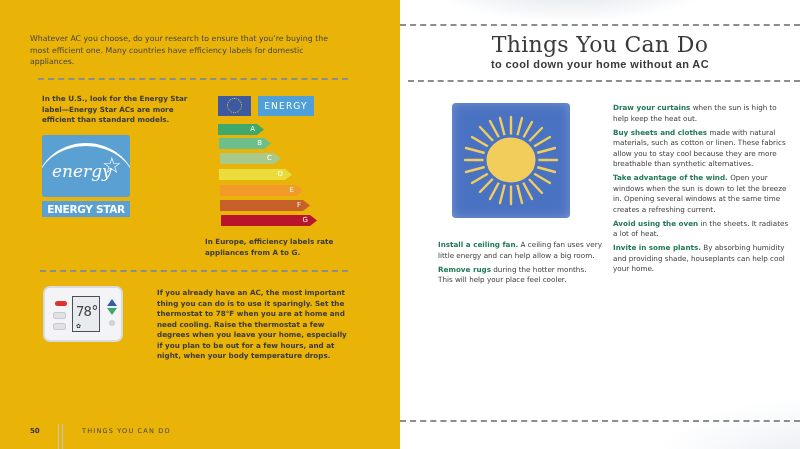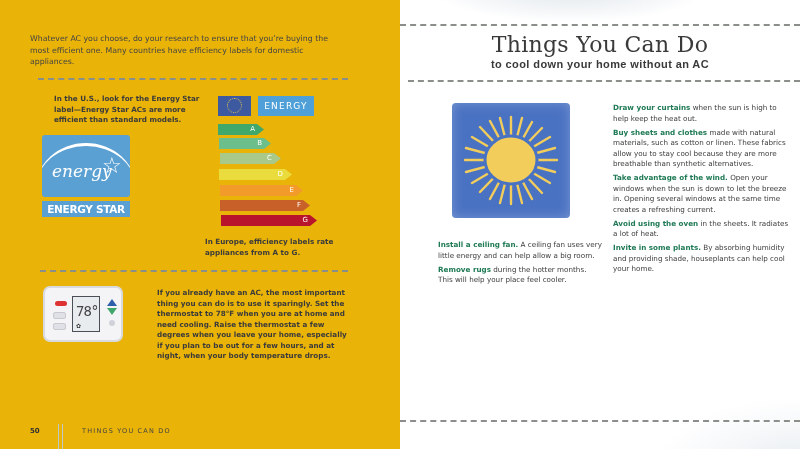--- a/index.html
+++ b/index.html
@@ -20,21 +20,21 @@
   .estar-script { position: absolute; left: 10px; top: 26px; color: #fff; font-family: "DejaVu Serif", serif; font-style: italic; font-size: 17px; }
   .estar-star { position: absolute; left: 60px; top: 18px; color: #fff; font-size: 22px; }
   .estar-bottom { margin-top: 4px; width: 88px; height: 16px; background: #5ba0d2; color: #fff; font-size: 10.5px; font-weight: bold; text-align: center; line-height: 16px; letter-spacing: -0.3px; }
   
   .eu { position: absolute; left: 218px; top: 96px; }
   .eu-flag { position: absolute; left: 0; top: 0; width: 33px; height: 20px; background: #3d5aa0; }
   .eu-flag span { position: absolute; left: 9px; top: 2px; width: 15px; height: 15px; border: 1.5px dotted #e7c54a; border-radius: 50%; }
   .eu-energy { position: absolute; left: 40px; top: 0; width: 56px; height: 20px; background: #4fa0d8; color: #fff; font-size: 9px; letter-spacing: 1.2px; text-align: center; line-height: 20px; }
   .bar { position: absolute; height: 11px; color: #fff; font-size: 7px; text-align: right; padding-right: 9px; line-height: 11px; clip-path: polygon(0 0, calc(100% - 7px) 0, 100% 50%, calc(100% - 7px) 100%, 0 100%); }
   .eu-caption { left: 205px; top: 237px; width: 140px; }
-  .us-caption { left: 54px; top: 94px; width: 150px; }
+  .us-caption { left: 42px; top: 94px; width: 150px; }
   
   .thermo { position: absolute; left: 43px; top: 286px; width: 80px; width: 80px; height: 56px; background: #f4f4f6; border: 2px solid #d8dae0; border-radius: 7px; }
   .t-red { position: absolute; left: 10px; top: 13px; width: 12px; height: 5px; background: #d33; border-radius: 3px; }
   .t-btn { position: absolute; left: 8px; width: 13px; height: 7px; background: #dfe1e6; border: 1px solid #c8cad0; border-radius: 2px; }
   .t-screen { position: absolute; left: 27px; top: 8px; width: 28px; height: 36px; background: #e9ecef; border: 1.5px solid #4a4e56; padding-left: 14px; }
   .t-screen span { position: absolute; left: 3px; top: 6px; font-size: 14px; color: #444; font-family: "DejaVu Sans Mono", monospace; letter-spacing: -1px; }
   .t-gear { position: absolute; left: 3px; bottom: 2px; font-size: 6px; color: #333; }
   .t-up { position: absolute; left: 62px; top: 11px; width: 0; height: 0; border-left: 5px solid transparent; border-right: 5px solid transparent; border-bottom: 7px solid #2e5fa8; }
   .t-down { position: absolute; left: 62px; top: 20px; width: 0; height: 0; border-left: 5px solid transparent; border-right: 5px solid transparent; border-top: 7px solid #3fa66c; }
   .t-dot { position: absolute; left: 64px; top: 32px; width: 6px; height: 6px; background: #cfd2d8; border-radius: 50%; }

